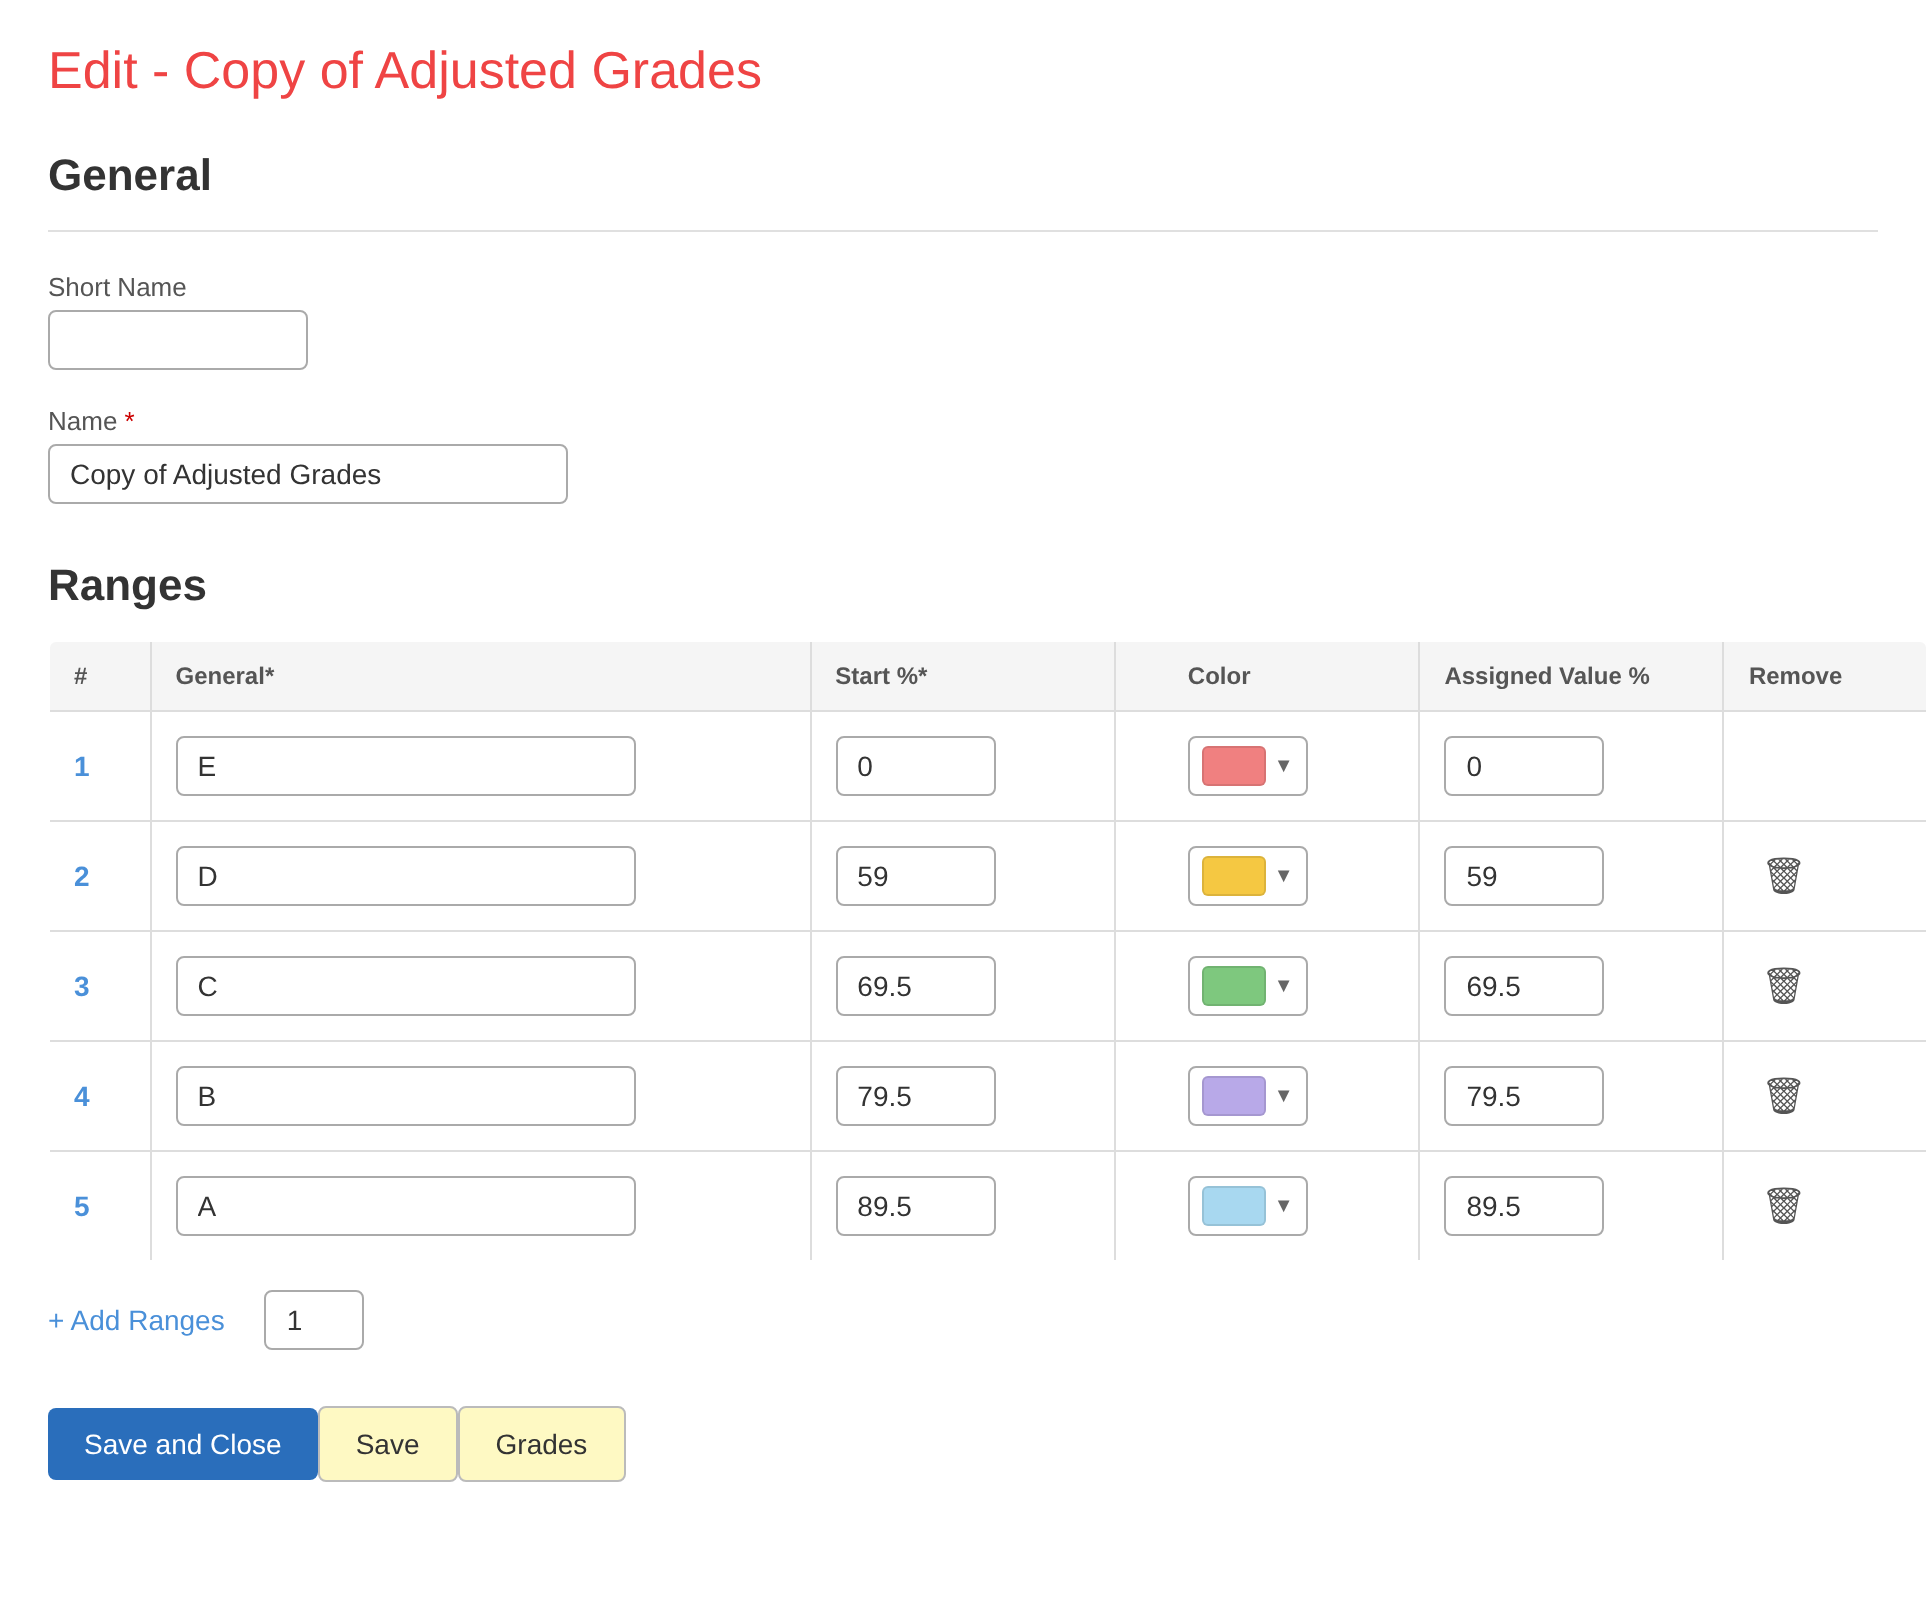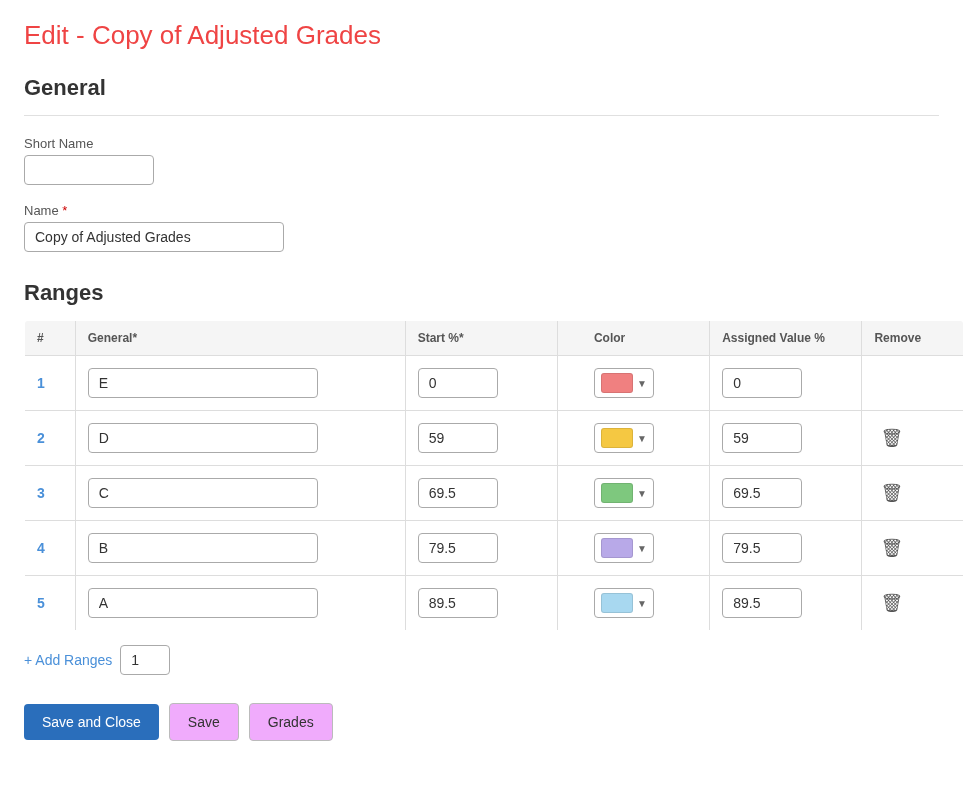--- a/index.html
+++ b/index.html
@@ -103,55 +103,54 @@
       border: none;
       cursor: pointer;
       color: #555;
       font-size: 18px;
       padding: 2px 6px;
     }
     
     .add-ranges-row {
       display: flex;
       align-items: center;
-      gap: 8px;
+      gap: 20px;
       margin-top: 14px;
       margin-bottom: 28px;
     }
     .add-ranges-link {
       color: #4a90d9;
       font-size: 14px;
       cursor: pointer;
       text-decoration: none;
     }
     .add-ranges-count {
       width: 50px;
       padding: 5px 8px;
       border: 1px solid #aaa;
       border-radius: 4px;
       font-size: 14px;
     }
     
     .btn-row {
       display: flex;
-      gap: 10px;
       align-items: center;
     }
     .btn-primary {
       background: #2a6ebb;
       color: #fff;
       border: none;
       border-radius: 4px;
       padding: 10px 18px;
       font-size: 14px;
       cursor: pointer;
       font-weight: 500;
     }
     .btn-secondary {
-      background: #f0abfc;
+      background: #fef9c3;
       color: #333;
       border: 1px solid #bbb;
       border-radius: 4px;
       padding: 10px 18px;
       font-size: 14px;
       cursor: pointer;
     }
     .general-divider {
       border: none;
       border-top: 1px solid #e0e0e0;

